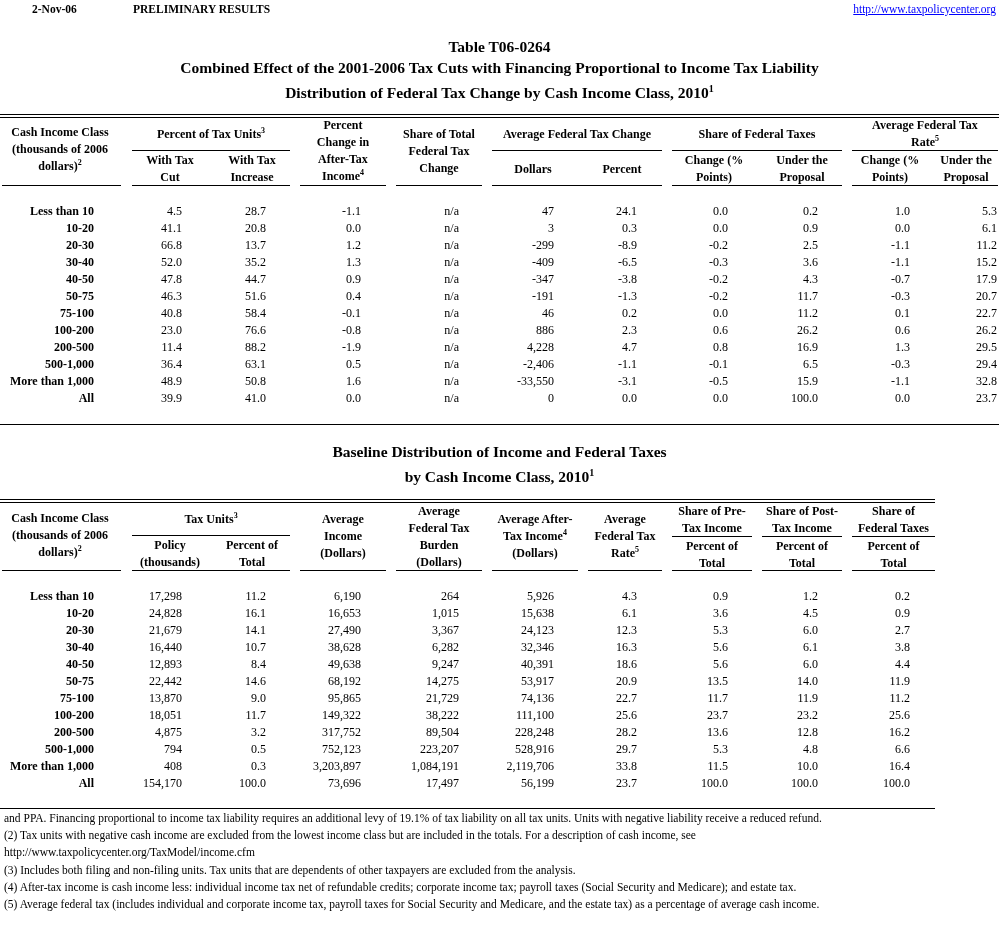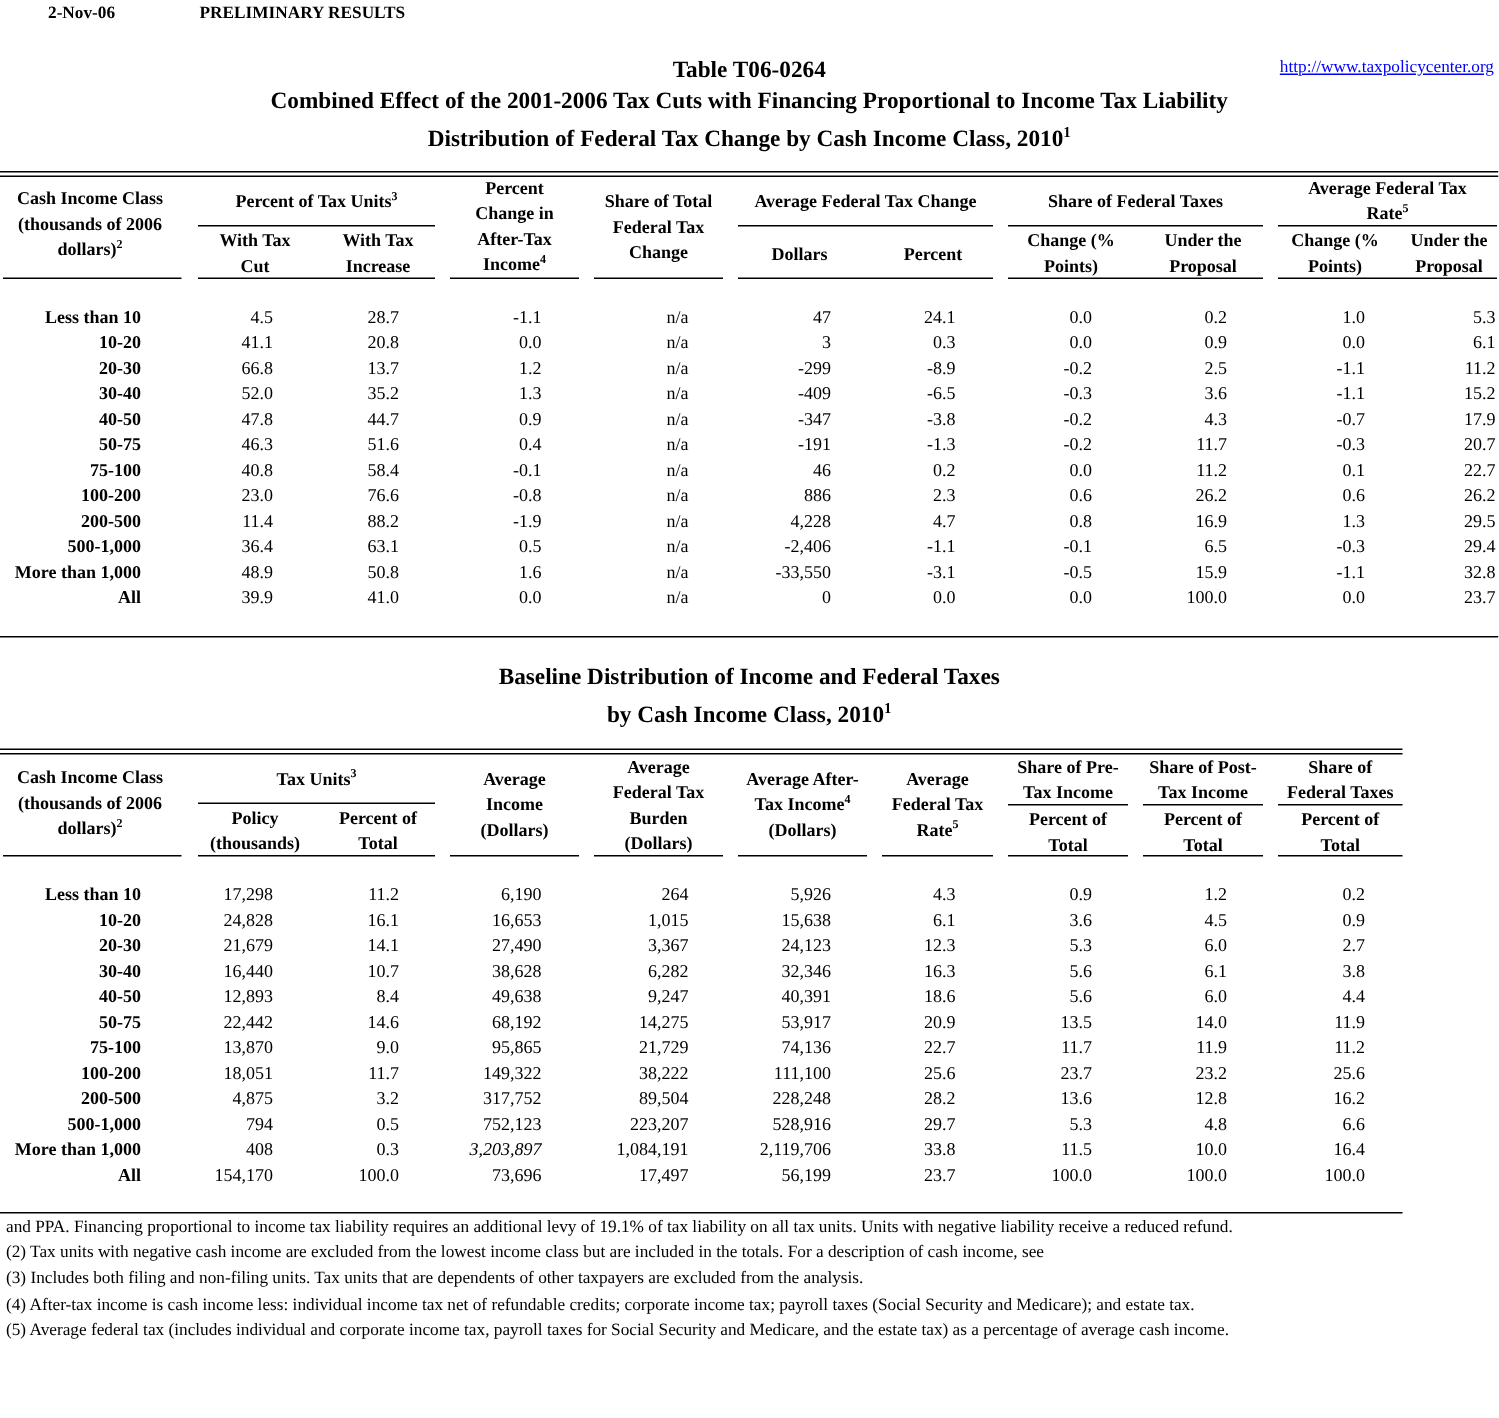--- a/index.html
+++ b/index.html
@@ -1,20 +1,20 @@
 <!DOCTYPE html>
 <html><head>
 <meta charset="utf-8">
 <style>
   * { margin: 0; padding: 0; box-sizing: border-box; }
   html, body { width: 999px; height: 945px; background: #ffffff; overflow: hidden; }
   body { position: relative; font-family: "Liberation Serif", "DejaVu Serif", serif; color: #000; }
   .abs { position: absolute; }
   .topbar { font-size: 11.5px; font-weight: bold; top: 3px; }
-  .toplink { font-size: 11.5px; color: #00f; text-decoration: underline; right: 3px; top: 3px; margin-top: 36px; }
+  .toplink { font-size: 11.5px; color: #00f; text-decoration: underline; right: 3px; top: 3px; }
   .title { left: 0; width: 999px; text-align: center; font-size: 15.5px; font-weight: bold; line-height: 22px; }
   .hline { position: absolute; height: 0; border-top: 1.5px solid #000; }
   .dline { position: absolute; height: 4px; border-top: 1.5px solid #000; border-bottom: 1.5px solid #000; }
   .hdr { position: absolute; font-size: 12px; font-weight: bold; text-align: center; line-height: 17px; }
   .hdr sup { font-size: 8px; line-height: 0; }
   .row { position: absolute; left: 0; width: 999px; height: 17px; font-size: 12px; }
   .row span { position: absolute; top: 0; text-align: right; white-space: nowrap; }
   .row .lbl { font-weight: bold; left: 0; width: 94px; }
   .notes { position: absolute; left: 4px; font-size: 11.5px; line-height: 17.2px; white-space: nowrap; }
 </style>
@@ -466,21 +466,21 @@
       <span style="left: 474px; width: 80px;">528,916</span>
       <span style="left: 557px; width: 80px;">29.7</span>
       <span style="left: 648px; width: 80px;">5.3</span>
       <span style="left: 738px; width: 80px;">4.8</span>
       <span style="left: 830px; width: 80px;">6.6</span>
     </div>
     <div class="row" style="top: 759px;">
       <span class="lbl">More than 1,000</span>
       <span style="left: 102px; width: 80px;">408</span>
       <span style="left: 186px; width: 80px;">0.3</span>
-      <span style="left: 281px; width: 80px; font-style: italic;">3,203,897</span>
+      <span style="left: 281px; width: 80px;">3,203,897</span>
       <span style="left: 379px; width: 80px;">1,084,191</span>
       <span style="left: 474px; width: 80px;">2,119,706</span>
       <span style="left: 557px; width: 80px;">33.8</span>
       <span style="left: 648px; width: 80px;">11.5</span>
       <span style="left: 738px; width: 80px;">10.0</span>
       <span style="left: 830px; width: 80px;">16.4</span>
     </div>
     <div class="row" style="top: 776px;">
       <span class="lbl">All</span>
       <span style="left: 102px; width: 80px;">154,170</span>
@@ -492,16 +492,17 @@
       <span style="left: 648px; width: 80px;">100.0</span>
       <span style="left: 738px; width: 80px;">100.0</span>
       <span style="left: 830px; width: 80px;">100.0</span>
     </div>
   </div>
 <div class="hline" style="top:808px; left:0; width:935px;"></div>
 
 <div class="notes" style="top:810px;">
   <div>and PPA. Financing proportional to income tax liability requires an additional levy of 19.1% of tax liability on all tax units. Units with negative liability receive a reduced refund.</div>
   <div>(2) Tax units with negative cash income are excluded from the lowest income class but are included in the totals. For a description of cash income, see</div>
+  <div>http://www.taxpolicycenter.org/TaxModel/income.cfm</div>
   <div>(3) Includes both filing and non-filing units.  Tax units that are dependents of other taxpayers are excluded from the analysis.</div>
   <div>(4) After-tax income is cash income less: individual income tax net of refundable credits; corporate income tax; payroll taxes (Social Security and Medicare); and estate tax.</div>
   <div>(5) Average federal tax (includes individual and corporate income tax, payroll taxes for Social Security and Medicare, and the estate tax) as a percentage of average cash income.</div>
 </div>
 
 </body></html>

